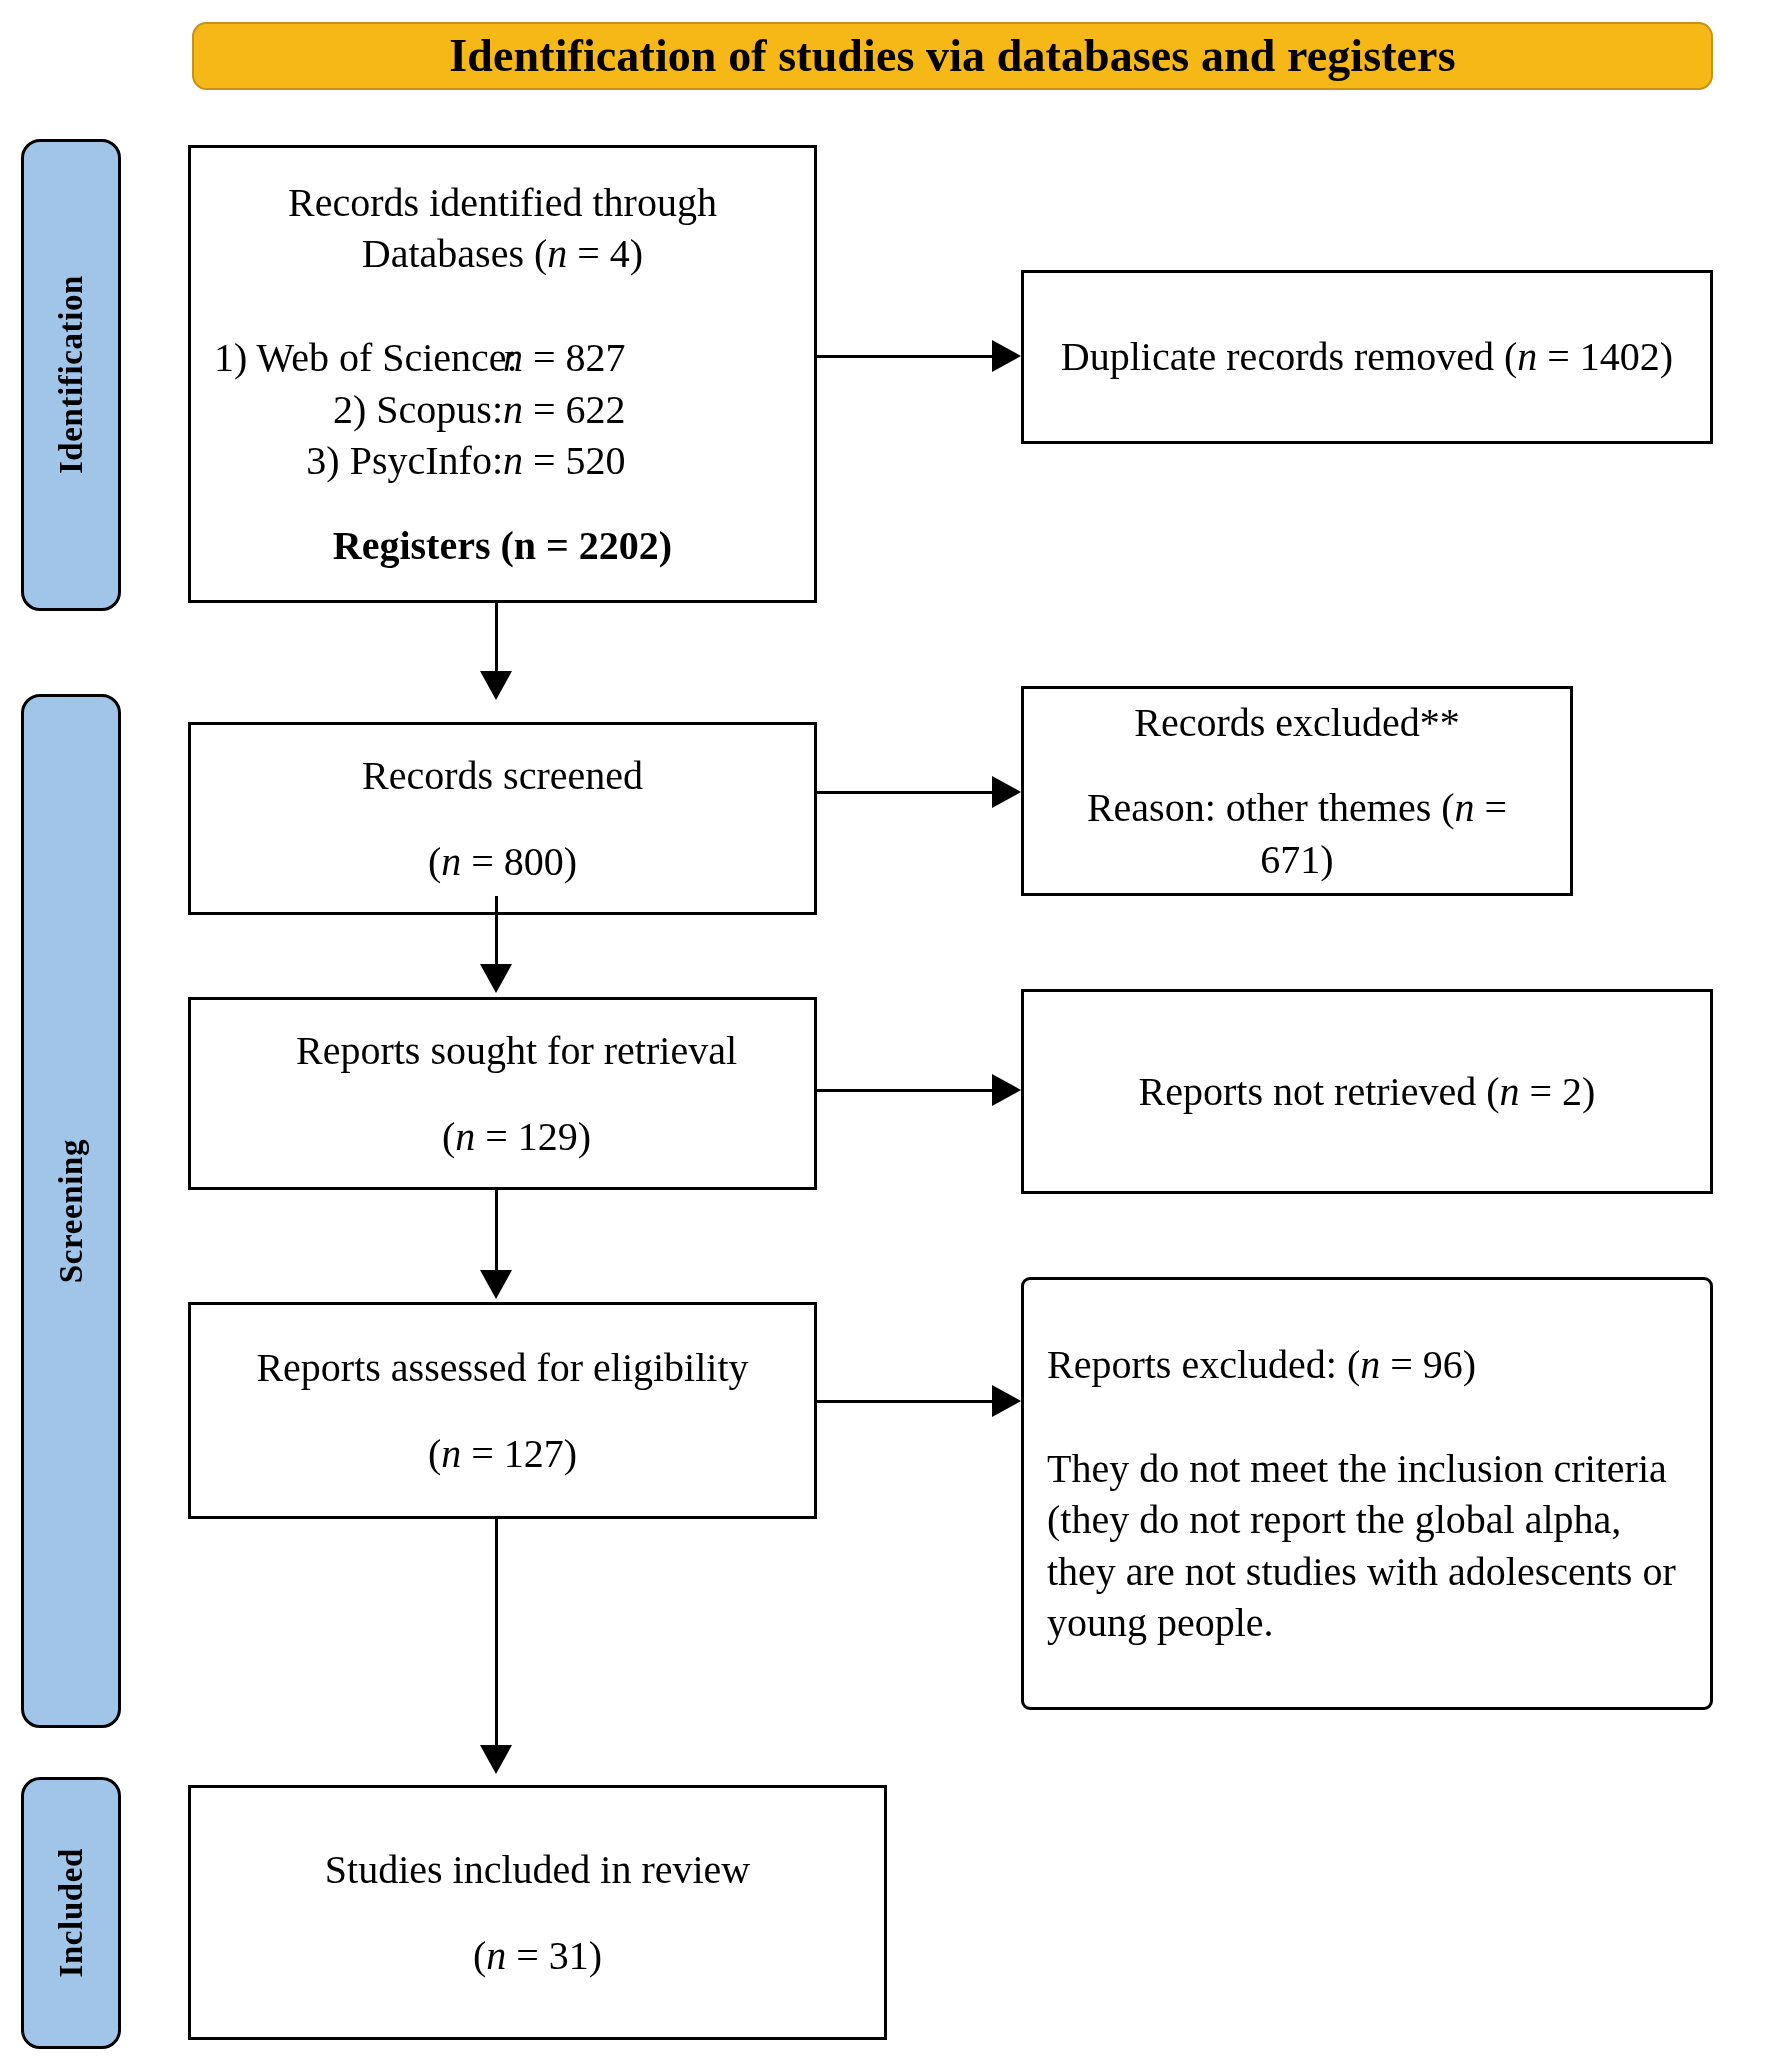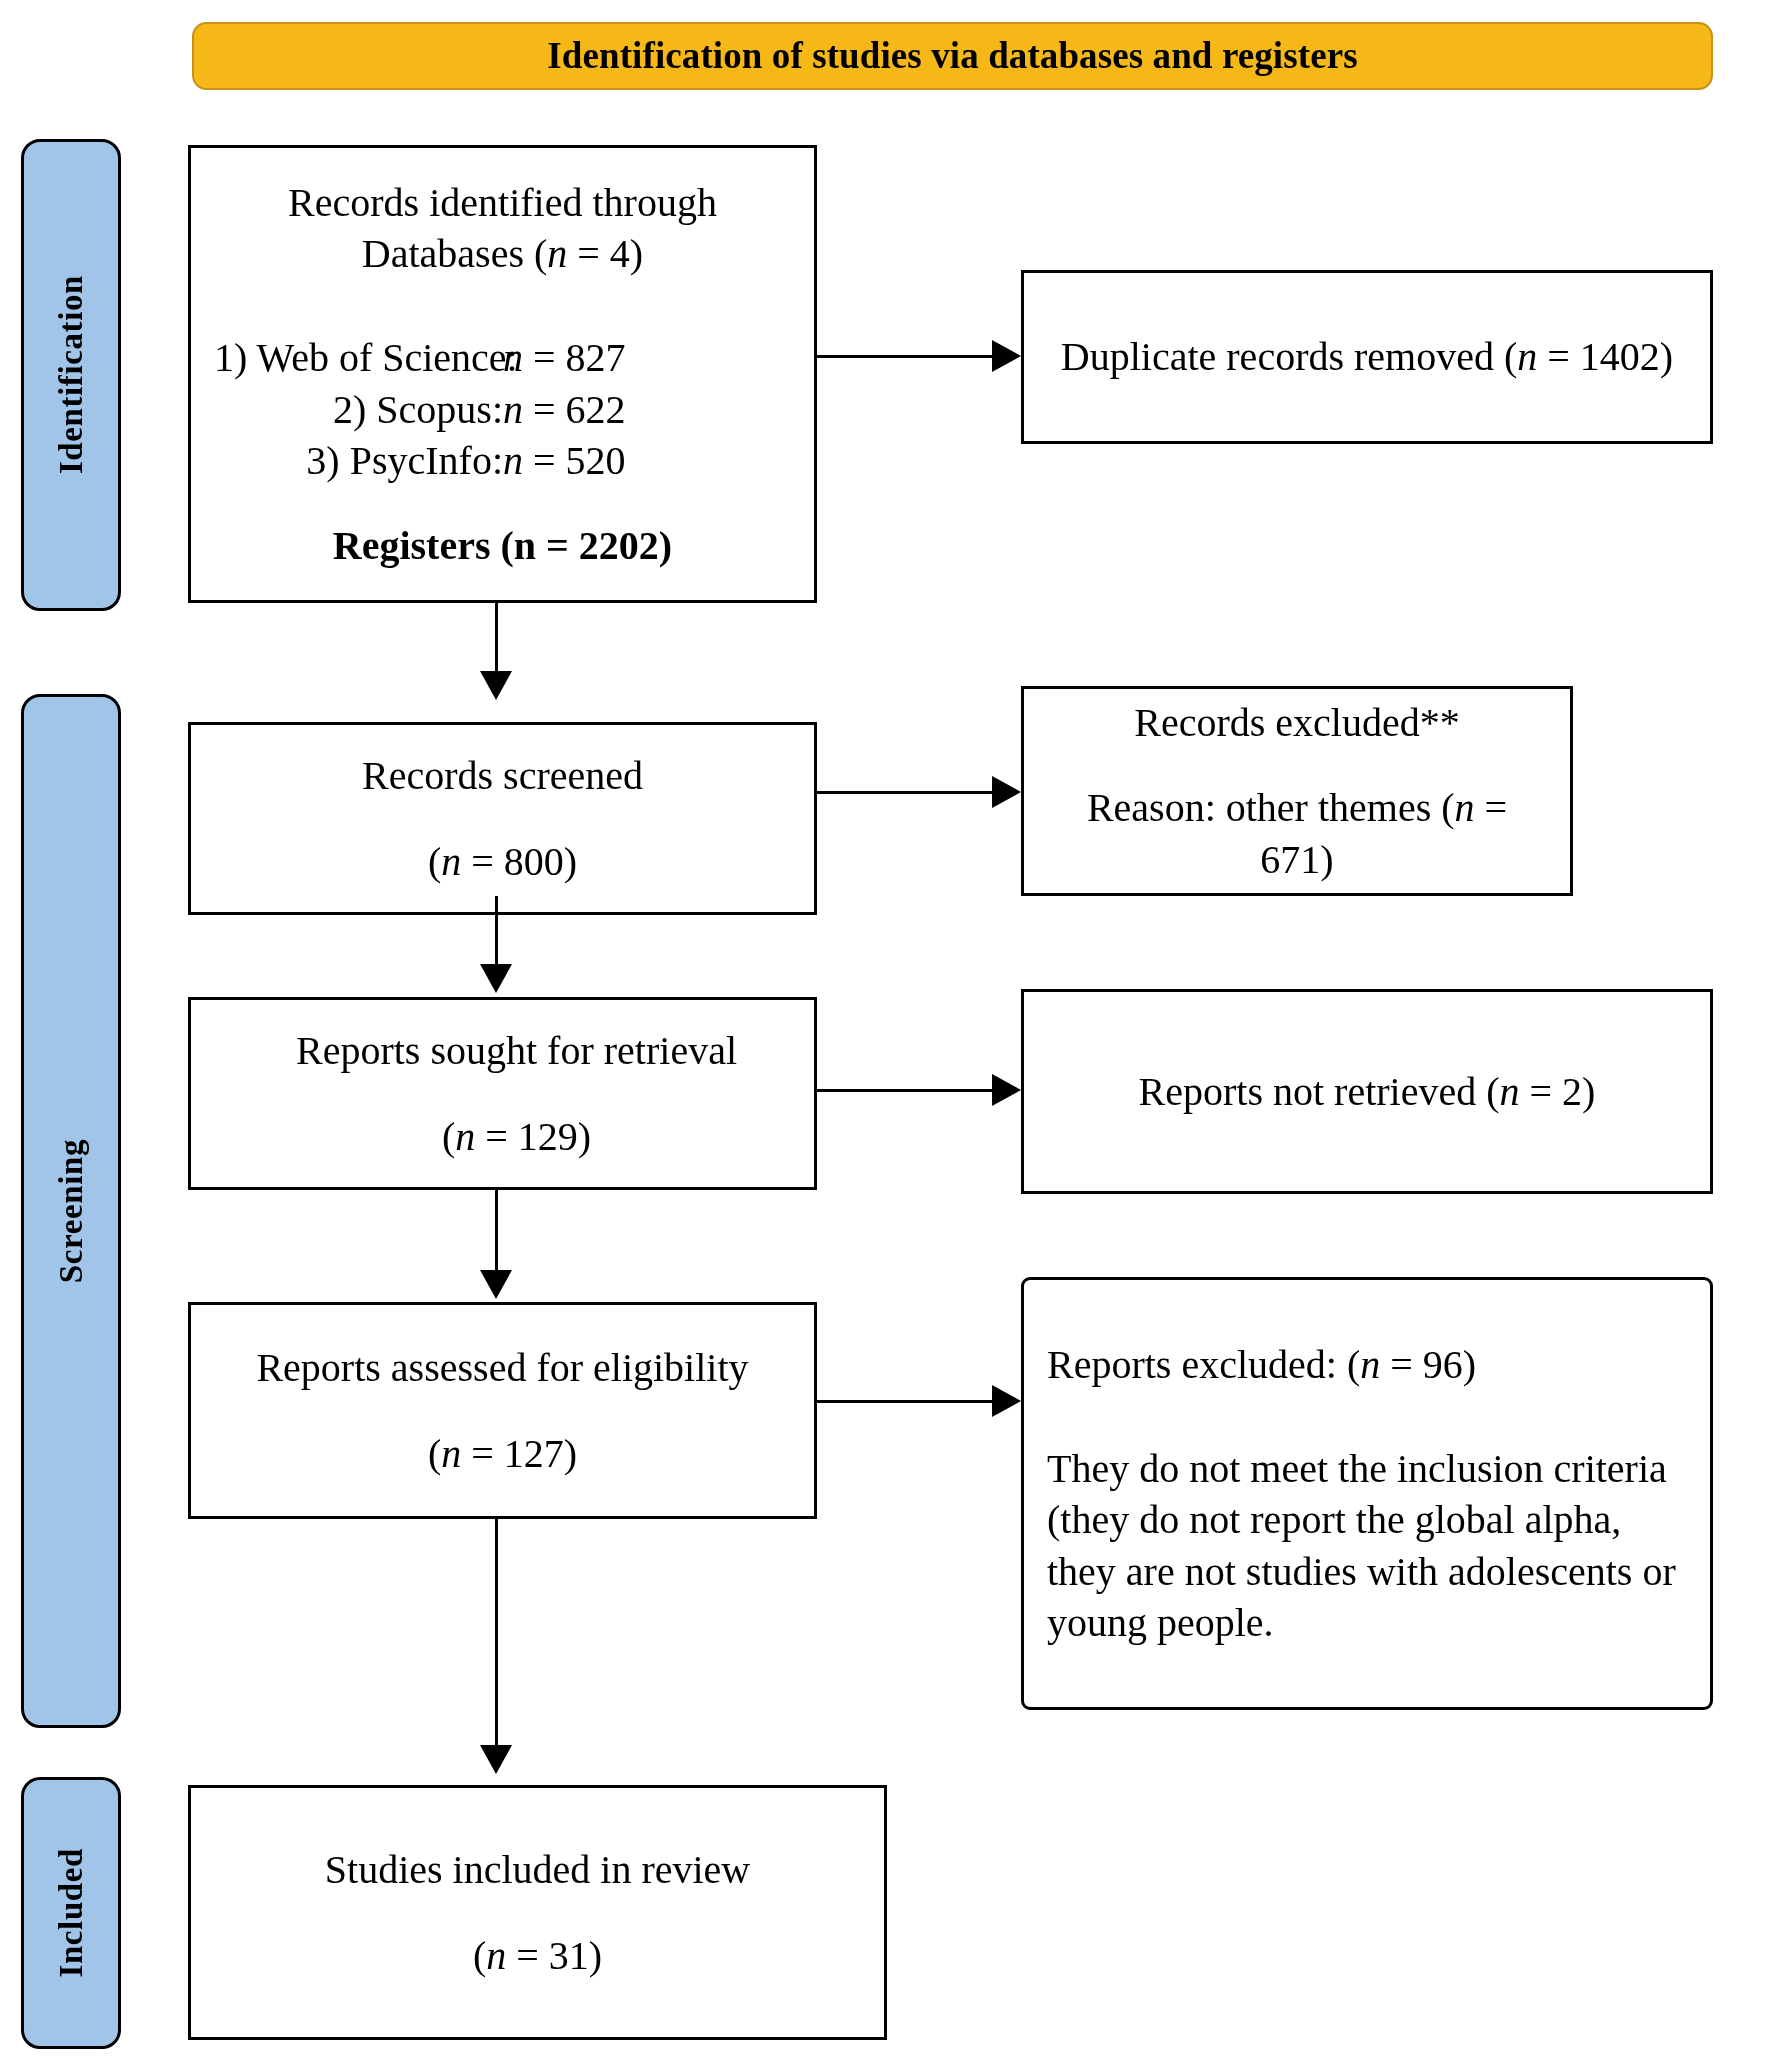--- a/index.html
+++ b/index.html
@@ -28,21 +28,21 @@
     height: 68px;
     background: #F5B817;
     border: 2.8px solid #C8911A;
     border-radius: 14.4px;
     box-sizing: border-box;
     display: flex;
     align-items: center;
     justify-content: center;
   }
   .title-banner .title-text {
-    font-size: 37px;
+    font-size: 46px;
     font-weight: bold;
     letter-spacing: 0.1px;
     line-height: 1.1;
     text-align: center;
   }
 
   
   .stage-bar {
     position: absolute;
     background: #A0C5E8;

